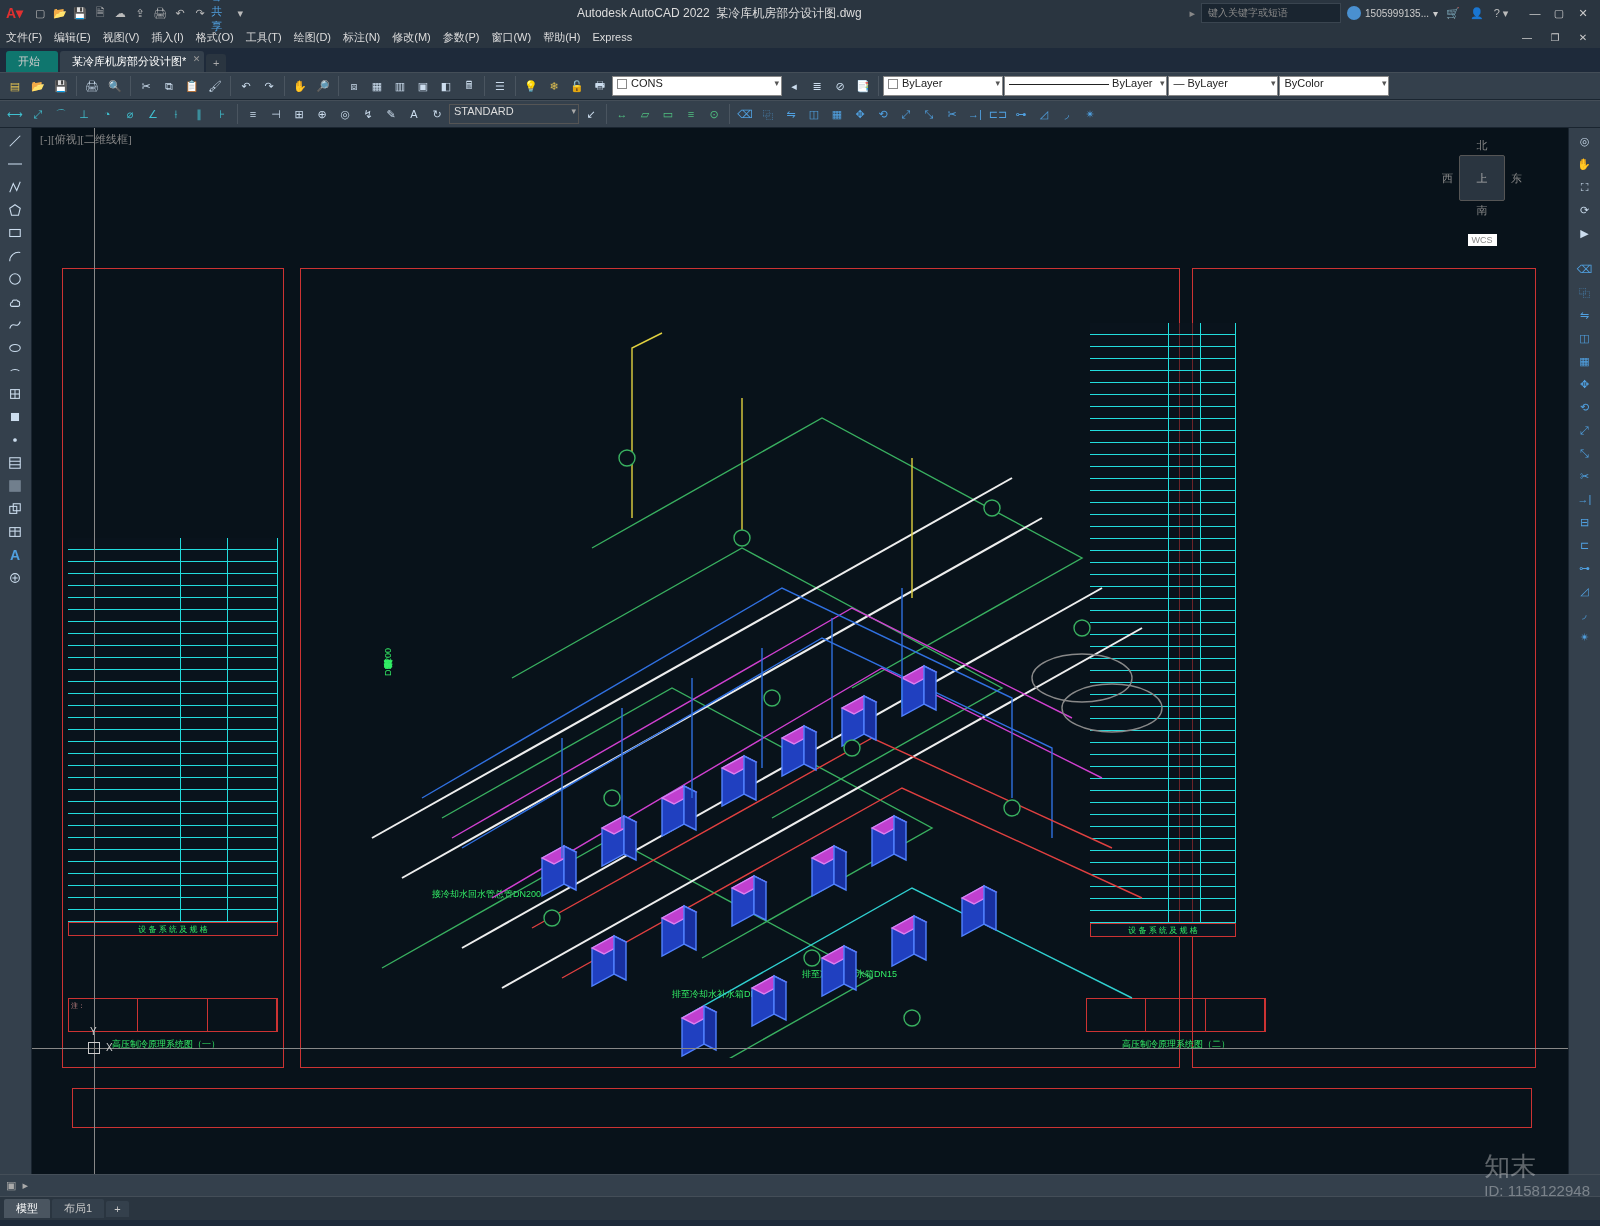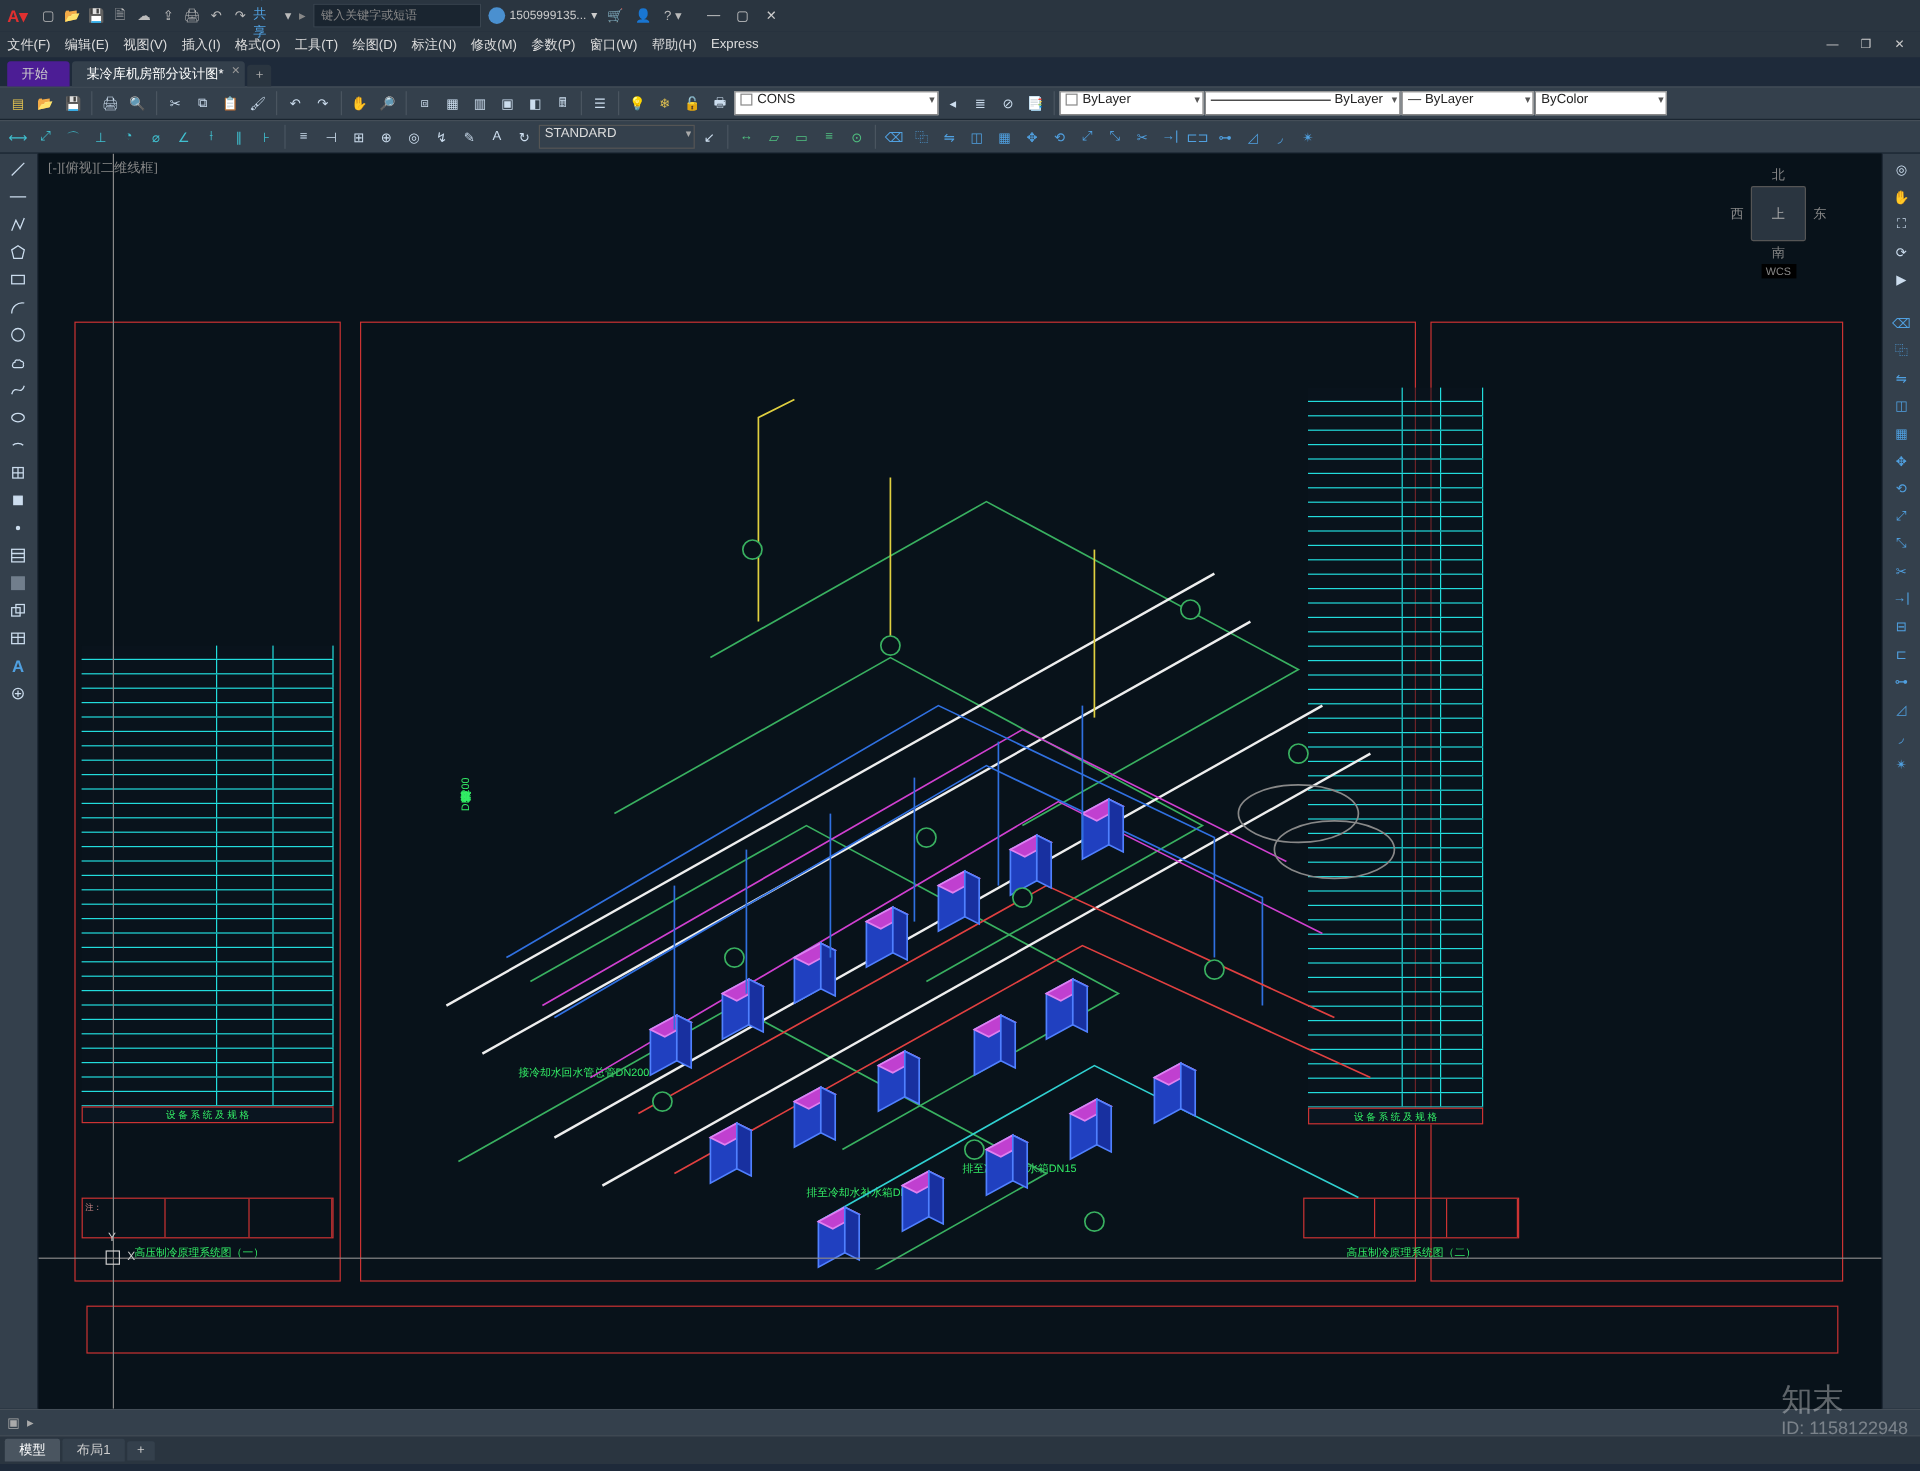--- a/index.html
+++ b/index.html
@@ -15,21 +15,21 @@
 .user-chip .uicon { width: 14px; height: 14px; background: #4a90d0; border-radius: 50%; }
 .win-btns { display: flex; gap: 2px; margin-left: 8px; }
 .win-btn { width: 22px; height: 18px; display: flex; align-items: center; justify-content: center; color: #ccc; cursor: pointer; }
 
 .menu-bar { height: 22px; background: #2a3540; display: flex; align-items: center; padding: 0 6px; gap: 12px; font-size: 11px; }
 .menu-item { color: #ddd; cursor: pointer; }
 .menu-end { margin-left: auto; display: flex; gap: 6px; }
 .menu-end .win-btn { font-size: 10px; }
 
 .file-tabs { height: 24px; background: #1e2a3a; display: flex; align-items: flex-end; padding-left: 6px; }
-.ftab { padding: 3px 18px 3px 12px; font-size: 11px; color: #ccc; background: #4c1d95; border-radius: 3px 3px 0 0; margin-right: 2px; cursor: pointer; position: relative; }
+.ftab { padding: 3px 18px 3px 12px; font-size: 11px; color: #ccc; background: #0f766e; border-radius: 3px 3px 0 0; margin-right: 2px; cursor: pointer; position: relative; }
 .ftab.active { background: #34404c; color: #fff; }
 .ftab .close { position: absolute; right: 4px; top: 3px; font-size: 9px; color: #999; }
 .ftab-add { width: 20px; padding: 3px 0; text-align: center; background: #2a3540; color: #aaa; cursor: pointer; }
 
 .toolbar { height: 28px; background: #34404c; border-top: 1px solid #444e58; border-bottom: 1px solid #1a2530; display: flex; align-items: center; padding: 0 4px; gap: 1px; }
 .tb-btn { width: 22px; height: 22px; display: flex; align-items: center; justify-content: center; color: #cde; cursor: pointer; border-radius: 2px; }
 .tb-sep { width: 1px; height: 20px; background: #4a5560; margin: 0 3px; }
 .tb-combo { height: 20px; background: #fff; border: 1px solid #888; font-size: 11px; padding: 0 14px 0 4px; color: #222; position: relative; min-width: 90px; }
 .tb-combo::after { content: "▾"; position: absolute; right: 2px; top: 1px; font-size: 9px; color: #555; }
 .tb-combo.dark { background: #34404c; color: #ddd; border-color: #555; }
@@ -43,21 +43,21 @@
 .canvas-wrap { flex: 1; position: relative; background: #08121a; overflow: hidden; }
 .crosshair-v { position: absolute; left: 62px; top: 0; bottom: 0; width: 1px; background: #888; }
 .crosshair-h { position: absolute; left: 0; right: 0; top: 920px; height: 1px; background: #888; }
 .crosshair-box { position: absolute; left: 56px; top: 914px; width: 12px; height: 12px; border: 1px solid #ccc; }
 .axis-y { position: absolute; left: 58px; top: 898px; font-size: 10px; color: #ccc; }
 .axis-x { position: absolute; left: 74px; top: 914px; font-size: 10px; color: #ccc; }
 .palette-right { width: 32px; background: #34404c; border-left: 1px solid #1a2530; display: flex; flex-direction: column; padding: 2px; gap: 1px; align-items: center; }
 
 .viewcube { position: absolute; right: 46px; top: 10px; text-align: center; color: #888; font-size: 11px; }
 .viewcube .cube { width: 46px; height: 46px; background: #2a3540; border: 1px solid #555; margin: 2px auto; display: flex; align-items: center; justify-content: center; color: #aaa; border-radius: 2px; }
-.viewcube .wcs { margin-top: 2px; font-size: 9px; background: #000000; padding: 1px 4px; display: inline-block; }
+.viewcube .wcs { margin-top: 16px; font-size: 9px; background: #ffffff; padding: 1px 4px; display: inline-block; }
 .vc-row { display: flex; align-items: center; justify-content: center; gap: 6px; }
 
 
 .dwg { position: absolute; inset: 0; }
 .frame { position: absolute; border: 1px solid #c33; }
 .table-block { position: absolute; background: rgba(10,20,30,.5); }
 .table-block .trow { height: 12px; border-bottom: 1px solid #2dd; display: flex; font-size: 7px; color: #2ee; }
 .table-block .trow div { border-right: 1px solid #2dd; padding: 0 2px; white-space: nowrap; overflow: hidden; }
 .table-block .trow .c1 { width: 54%; } .table-block .trow .c2 { width: 22%; } .table-block .trow .c3 { width: 24%; }
 .caption { position: absolute; font-size: 9px; color: #3e6; }
@@ -94,20 +94,23 @@
     <span class="qat-btn">📂</span>
     <span class="qat-btn">💾</span>
     <span class="qat-btn">🗎</span>
     <span class="qat-btn">☁</span>
     <span class="qat-btn">⇪</span>
     <span class="qat-btn">🖨</span>
     <span class="qat-btn">↶</span>
     <span class="qat-btn">↷</span>
     <span class="qat-btn c-blu">→ 共享</span>
     <span class="qat-btn">▾</span>
+  </div>
+  <div class="title-center">
+    <span>Autodesk AutoCAD 2022</span>&nbsp;&nbsp;<span>某冷库机房部分设计图.dwg</span>
   </div>
   <div class="title-right">
     <span style="color:#888">▸</span>
     <div class="search-box">键入关键字或短语</div>
     <div class="user-chip">
       <span class="uicon"></span>
       <span>1505999135...</span>▾
     </div>
     <span class="qat-btn">🛒</span>
     <span class="qat-btn">👤</span>

